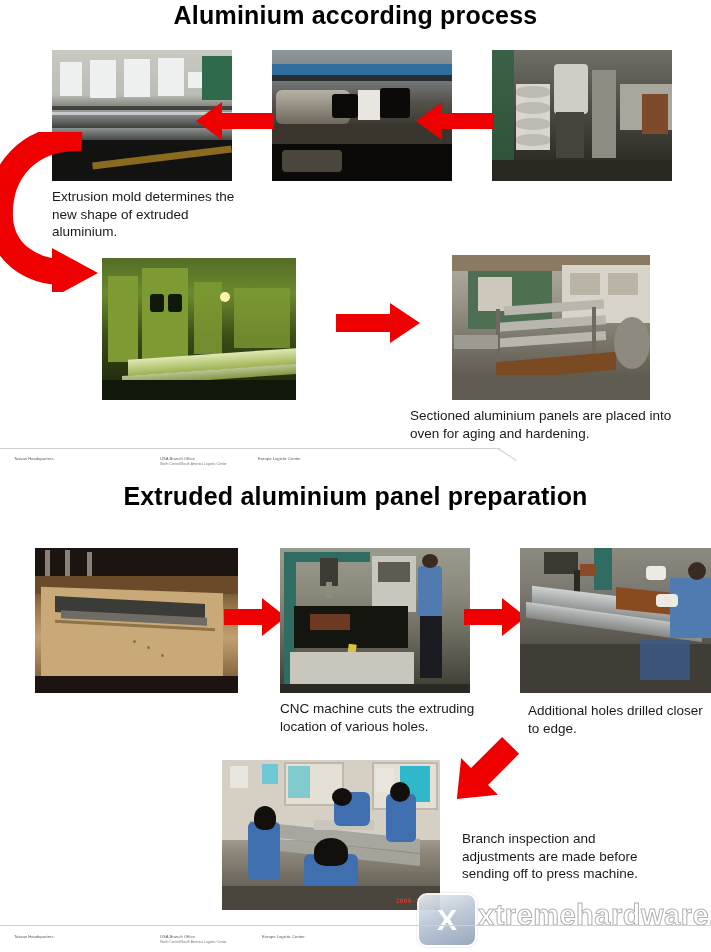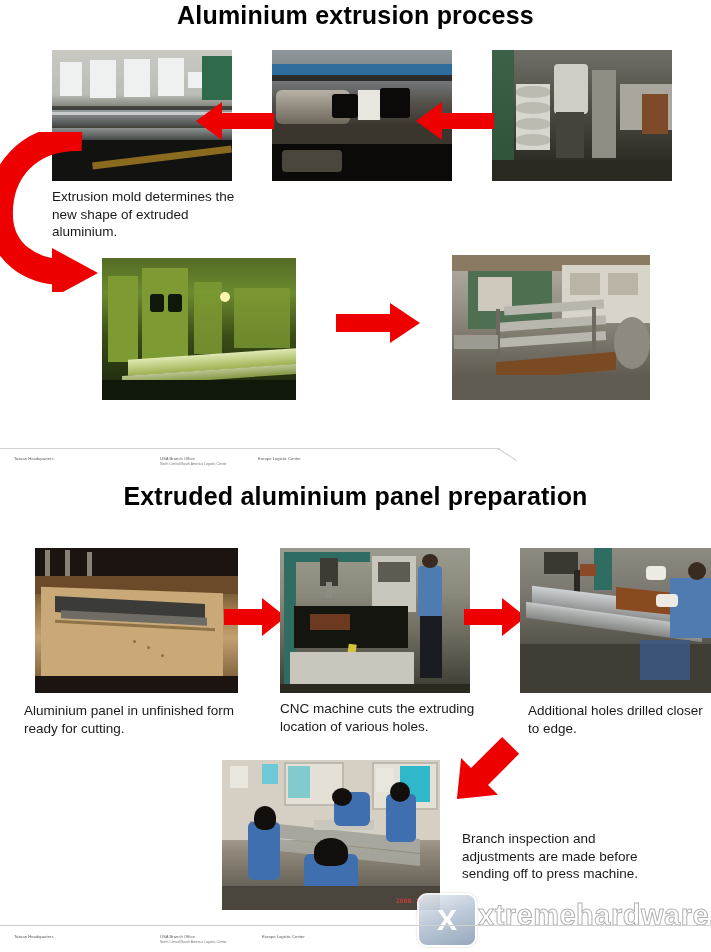--- a/index.html
+++ b/index.html
@@ -126,21 +126,21 @@
     background:linear-gradient(160deg,#e9eef4 0%,#b9c6d6 45%,#8fa2b8 100%);
     border:2px solid #ffffff;box-shadow:0 0 2px rgba(0,0,0,.25);opacity:.92;}
   #wm-badge .x{position:absolute;left:50%;top:50%;transform:translate(-50%,-50%);
     font-size:30px;font-weight:bold;color:#ffffff;line-height:1;}
 </style>
 </head>
 <body>
 
 <div class="slide">
 
-  <div class="title" id="title-1">Aluminium extrusion process</div>
+  <div class="title" id="title-1">Aluminium according process</div>
 
   <div class="photo" id="photo-1">
     <div class="ph-el win" style="left:8px;top:12px;width:22px;height:34px;"></div>
     <div class="ph-el win" style="left:38px;top:10px;width:26px;height:38px;"></div>
     <div class="ph-el win" style="left:72px;top:9px;width:26px;height:38px;"></div>
     <div class="ph-el win" style="left:106px;top:8px;width:26px;height:38px;"></div>
     <div class="ph-el grn" style="left:150px;top:6px;width:30px;height:44px;"></div>
     <div class="ph-el win" style="left:136px;top:22px;width:14px;height:16px;"></div>
     <div class="ph-el dark" style="left:0;top:56px;width:180px;height:8px;opacity:.55;"></div>
     <div class="ph-el rail" style="left:0;top:60px;width:180px;height:16px;"></div>
@@ -227,20 +227,21 @@
     <div class="ph-el rackp" style="left:40px;top:80px;width:114px;height:9px;transform:rotate(-4deg);"></div>
     <div class="ph-el" style="left:44px;top:54px;width:4px;height:50px;background:#6e6a60;"></div>
     <div class="ph-el" style="left:140px;top:52px;width:4px;height:50px;background:#6e6a60;"></div>
     <div class="ph-el wood" style="left:44px;top:102px;width:120px;height:18px;transform:skewY(-5deg);"></div>
     <div class="ph-el" style="left:2px;top:80px;width:44px;height:14px;background:#9d9a92;"></div>
     <div class="ph-el drum" style="left:162px;top:62px;width:36px;height:52px;"></div>
     <div class="ph-el" style="left:0;top:120px;width:198px;height:25px;background:#615c52;"></div>
   </div>
 
   <div class="caption" id="cap-1" style="left:52px;top:188px;width:190px;">Extrusion mold determines the new shape of extruded aluminium.</div>
+  <div class="caption" id="cap-5" style="left:410px;top:407px;width:290px;">Sectioned aluminium panels are placed into oven for aging and hardening.</div>
 
   <div class="rule" style="left:0px;top:448px;width:500px;"></div>
   <div class="tick" style="left:498px;top:448px;width:22px;transform:rotate(33deg);"></div>
   <div class="foot" style="left:14px;top:456px;">
     <span>Taiwan Headquarters</span>
   </div>
   <div class="foot" style="left:160px;top:456px;">
     <span>USA Branch Office</span>
     <span class="sub">North Central/South America Logistic Center</span>
   </div>
@@ -304,21 +305,20 @@
     <div class="ph-el panel" style="left:12px;top:48px;width:168px;height:20px;transform:skewY(7deg);"></div>
     <div class="ph-el panel" style="left:6px;top:66px;width:176px;height:16px;transform:skewY(8deg);opacity:.85;"></div>
     <div class="ph-el wood" style="left:96px;top:42px;width:58px;height:22px;transform:skewY(6deg);"></div>
     <div class="ph-el shirt" style="left:150px;top:30px;width:41px;height:60px;"></div>
     <div class="ph-el" style="left:168px;top:14px;width:18px;height:18px;border-radius:50%;background:#3a2b20;"></div>
     <div class="ph-el glove" style="left:136px;top:46px;width:22px;height:13px;border-radius:4px;"></div>
     <div class="ph-el" style="left:0;top:96px;width:191px;height:49px;background:#3f3d36;"></div>
     <div class="ph-el" style="left:120px;top:92px;width:50px;height:40px;background:#3b5a8a;opacity:.8;"></div>
   </div>
 
-  <div class="caption" id="cap-6" style="left:24px;top:702px;width:215px;">Aluminium panel in unfinished form ready for cutting.</div>
   <div class="caption" id="cap-7" style="left:280px;top:700px;width:230px;">CNC machine cuts the extruding location of various holes.</div>
   <div class="caption" id="cap-8" style="left:528px;top:702px;width:175px;">Additional holes drilled closer to edge.</div>
 
   <div class="arrow" id="arrow-8-9" style="left:438px;top:718px;">
     <svg width="100" height="100" viewBox="0 0 100 100">
       <g transform="rotate(135 50 50)">
         <polygon points="18,38 62,38 62,24 94,50 62,76 62,62 18,62" fill="#ee0000"></polygon>
       </g>
     </svg>
   </div>

